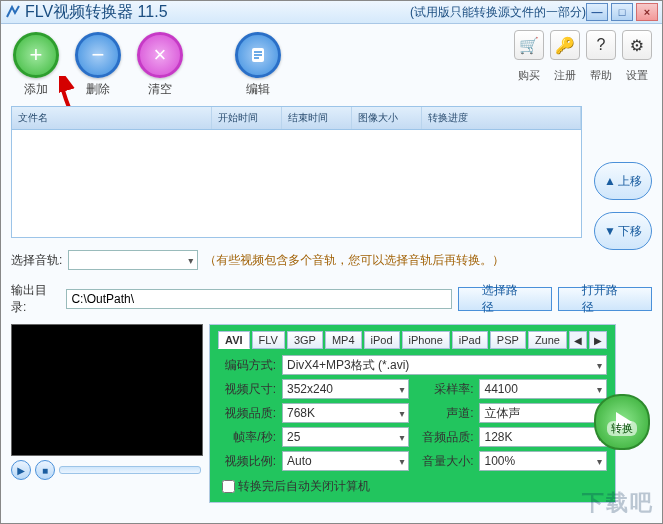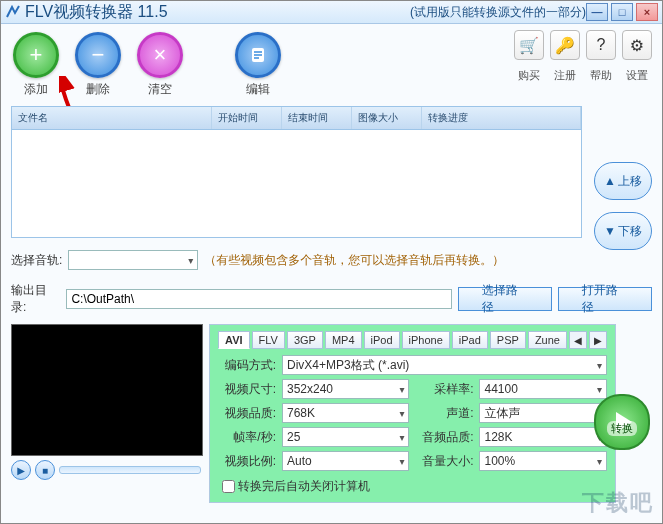--- a/index.html
+++ b/index.html
@@ -37,21 +37,21 @@
 .combo{display:flex;align-items:center;justify-content:space-between}
 .combo .arr{font-size:10px;color:#555}
 .hint{color:#a16207;font-size:12px}
 .path-btn{height:22px;padding:0 23px;border-radius:0;border:1px solid #4a90d9;background:linear-gradient(#f4faff,#cfe6fb);color:#1a5da0;cursor:pointer;display:flex;align-items:center}
 .bottom{display:flex;margin-top:8px;gap:8px}
 .preview{width:190px}
 .preview .screen{width:190px;height:130px;background:#000;border:1px solid #666}
 .pv-ctrls{display:flex;align-items:center;gap:4px;margin-top:4px}
 .pv-btn{width:18px;height:18px;border-radius:50%;border:1px solid #4a90d9;background:linear-gradient(#eaf4ff,#b9d9f7);display:flex;align-items:center;justify-content:center;color:#1a5da0;cursor:pointer;font-size:10px}
 .pv-slider{flex:1;height:6px;background:linear-gradient(#cfe6fb,#eaf4ff);border:1px solid #9cc4e8;border-radius:3px}
-.settings{flex:1;border:1px solid #b0c8e0;background:#86efac;padding:6px 8px;position:relative;margin-right:70px}
+.settings{flex:1;border:1px solid #b0c8e0;background:#22c55e;padding:6px 8px;position:relative;margin-right:70px}
 .fmt-tabs{display:flex;gap:2px;align-items:center;margin-bottom:6px}
 .fmt-tab{padding:2px 6px;border:1px solid #aac1da;background:linear-gradient(#fff,#e4eef8);font-size:11px;cursor:pointer}
 .fmt-tab.active{background:#fff;border-bottom-color:#fff;font-weight:bold}
 .fmt-pg{margin-left:auto;display:flex;gap:2px}
 .fmt-pg .pg{width:16px;height:16px;border:1px solid #aac1da;background:#eef4fb;display:flex;align-items:center;justify-content:center;font-size:10px;cursor:pointer}
 .grid{display:grid;grid-template-columns:58px 1fr 58px 1fr;row-gap:4px;column-gap:6px;align-items:center}
 .grid label{text-align:right;white-space:nowrap}
 .grid .full{grid-column:2/5}
 .chk-row{margin-top:6px;display:flex;align-items:center;}
 .wm{position:absolute;right:8px;bottom:6px;font-size:22px;color:rgba(0,40,80,.25);font-weight:bold;letter-spacing:2px;pointer-events:none}

